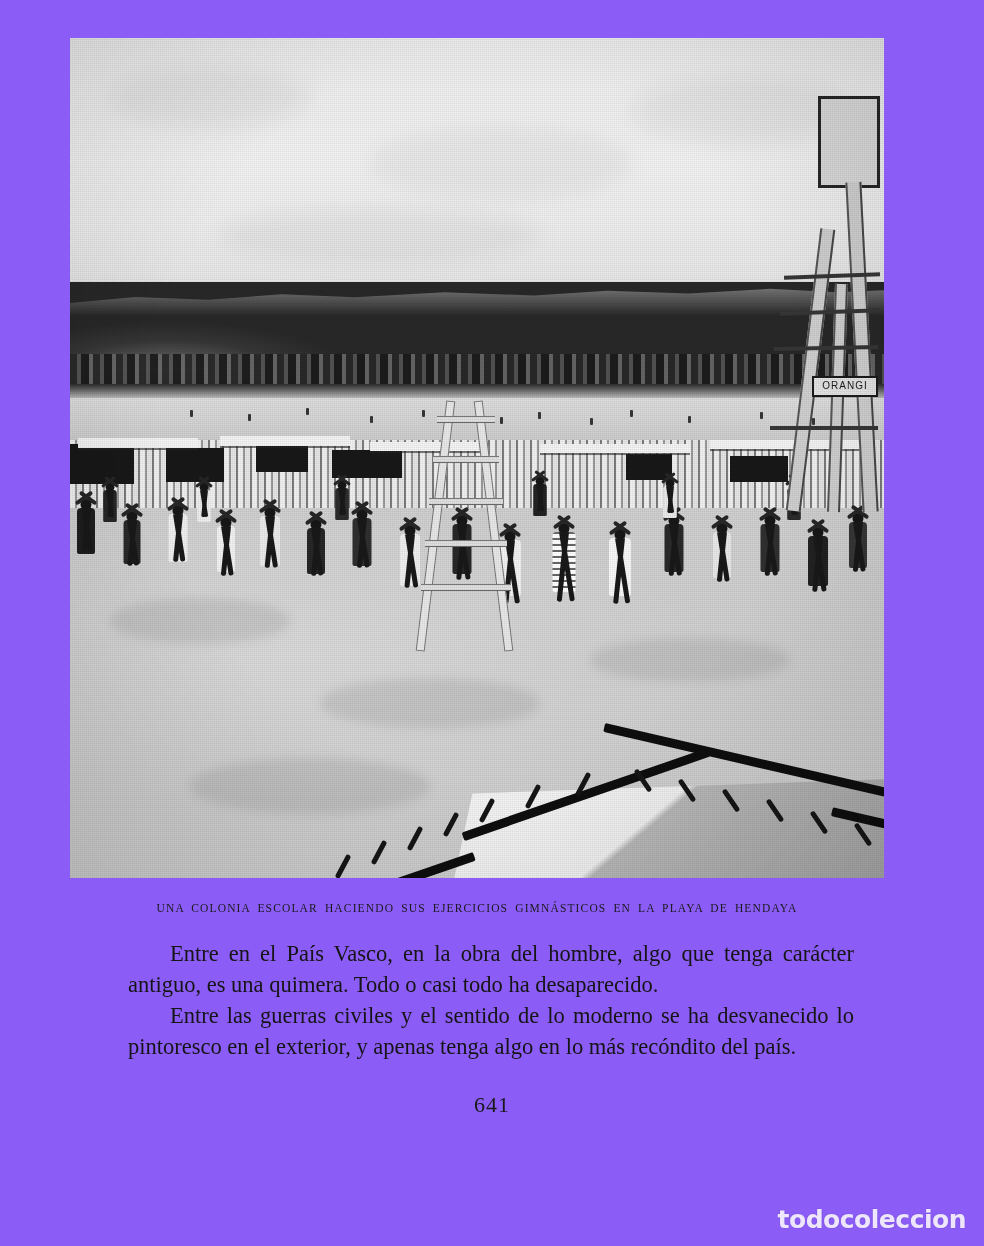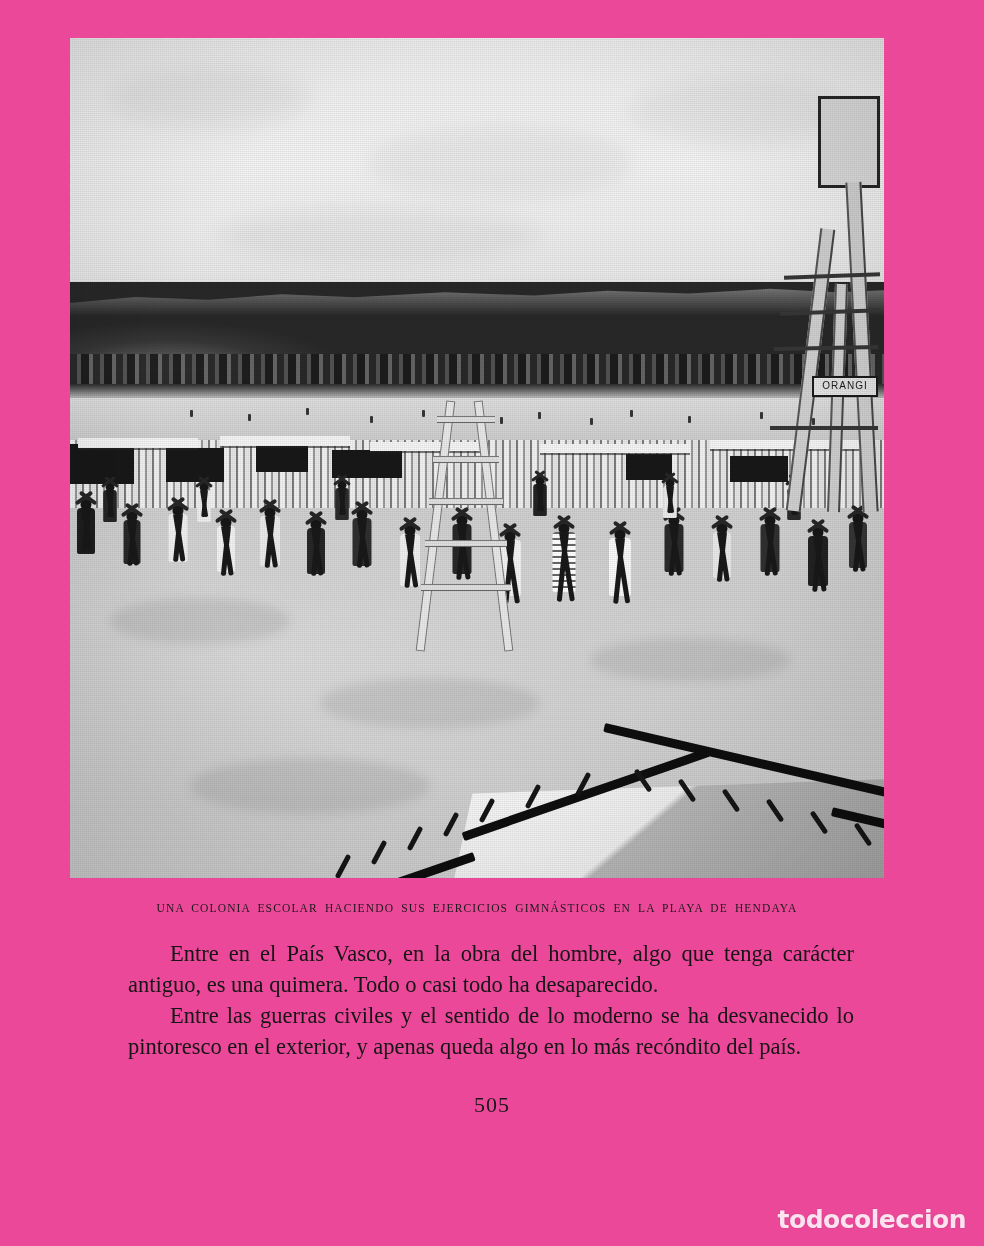--- a/index.html
+++ b/index.html
@@ -13,21 +13,21 @@
     position: relative;
     overflow: hidden;
     font-family: "Liberation Serif", "DejaVu Serif", serif;
     color: #111111;
   }
 
   
   .page {
     position: absolute;
     inset: 0;
-    background: #ec4899;
+    background: #8b5cf6;
   }
 
   
   .plate {
     position: absolute;
     left: 70px;
     top: 38px;
     width: 814px;
     height: 840px;
     overflow: hidden;
@@ -600,20 +600,20 @@
 
       <div class="grain"></div>
       <div class="vignette"></div>
     </div>
   </div>
 
   <div class="caption">UNA COLONIA ESCOLAR HACIENDO SUS EJERCICIOS GIMNÁSTICOS EN LA PLAYA DE HENDAYA</div>
 
   <div class="body-text">
     <p>Entre en el País Vasco, en la obra del hombre, algo que tenga carácter antiguo, es una quimera. Todo o casi todo ha desaparecido.</p>
-    <p>Entre las guerras civiles y el sentido de lo moderno se ha desvanecido lo pintoresco en el exterior, y apenas queda algo en lo más recóndito del país.</p>
+    <p>Entre las guerras civiles y el sentido de lo moderno se ha desvanecido lo pintoresco en el exterior, y apenas tenga algo en lo más recóndito del país.</p>
   </div>
 
-  <div class="folio">505</div>
+  <div class="folio">641</div>
 
   <div class="watermark">todocoleccion</div>
 
 </div>
 
 </body></html>

